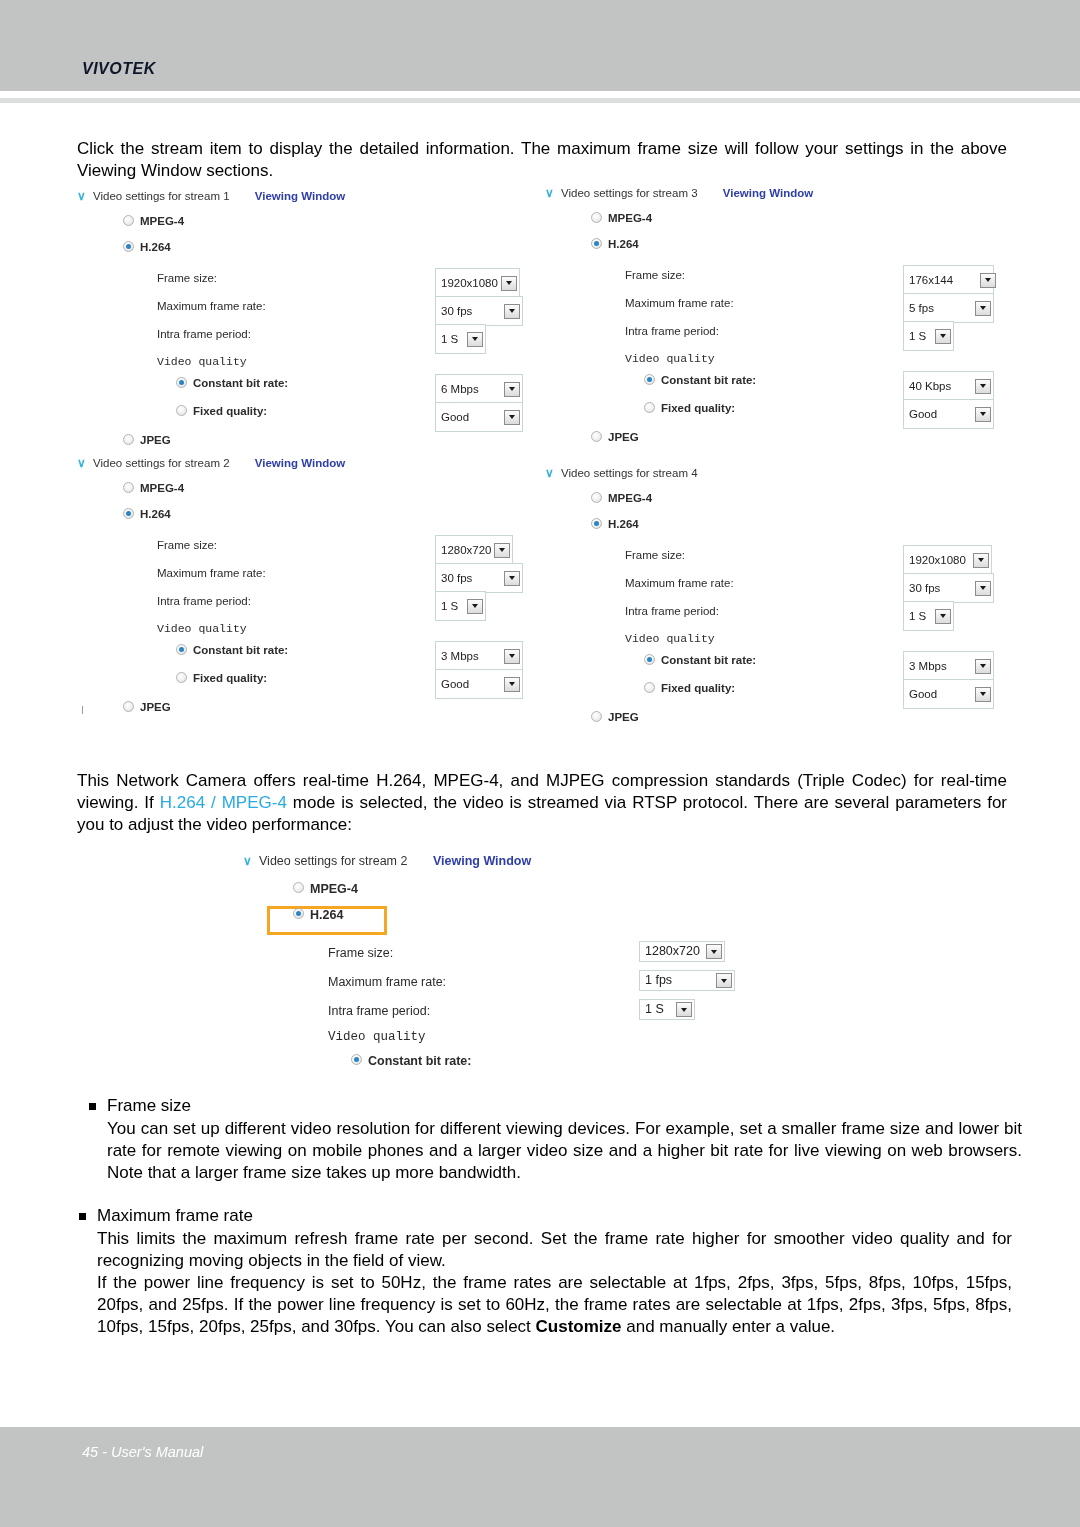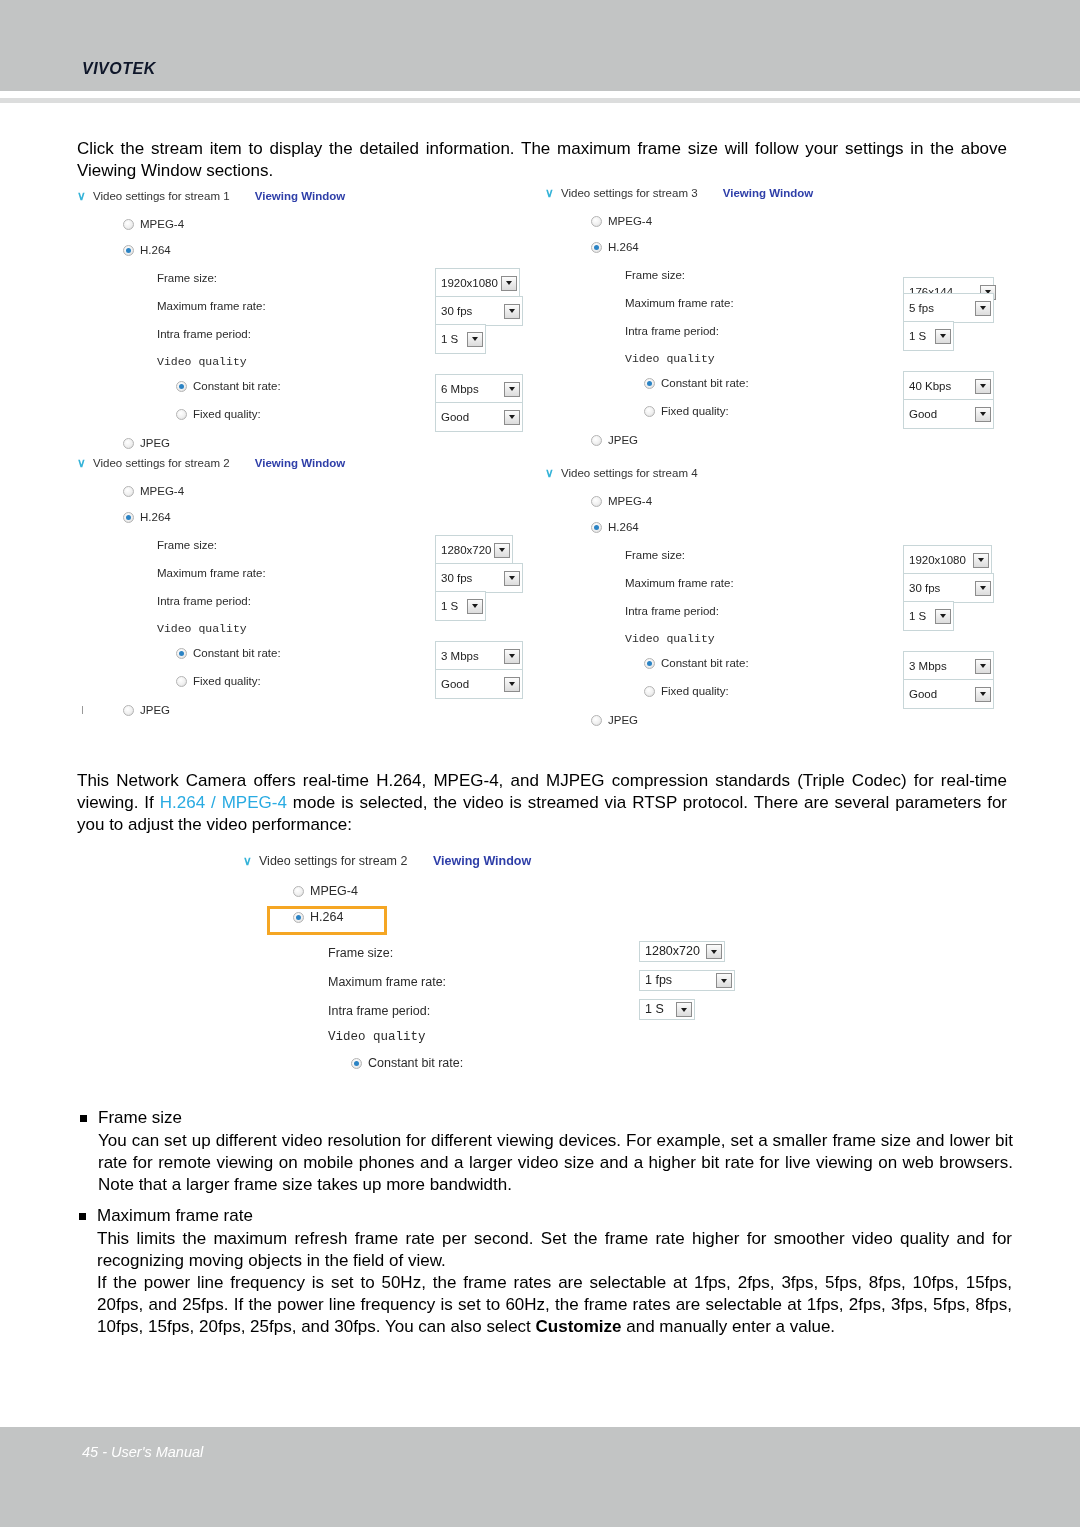--- a/index.html
+++ b/index.html
@@ -82,21 +82,21 @@
   .bullet-body {
     font-size: 17px;
     line-height: 22px;
     text-align: justify;
     padding-left: 20px;
     margin-top: 1px;
   }
   .bullet-body p { margin: 0; }
   .b { font-weight: bold; }
 
-  #frame-size-section { left: 78px; top: 1095px; margin-top: 12px; }
+  #frame-size-section { left: 87px; top: 1095px; }
   #max-frame-rate-section { left: 77px; top: 1205px; }
 
   
   .panel {
     position: absolute;
     font-size: 11.5px;
     color: #333;
     font-family: "Liberation Sans", sans-serif;
   }
   .panel-title {
@@ -120,23 +120,23 @@
     color: #2e3ea8;
     margin-left: 22px;
     font-weight: bold;
     font-size: 11.5px;
     cursor: pointer;
   }
 
   .radio-row {
     position: relative;
     display: flex;
-    align-items: center;
     height: 18px;
     white-space: nowrap;
+    font-weight: bold;
   }
   .rad {
     display: inline-block;
     width: 11px; height: 11px;
     border-radius: 50%;
     background: radial-gradient(circle at 40% 35%, #ffffff 0%, #f0f0f0 55%, #d3d3d3 100%);
     border: 1px solid #b4b4b4;
     box-sizing: border-box;
     margin-right: 6px;
     flex: 0 0 auto;
@@ -308,21 +308,21 @@
     <span class="rad"></span>
     <span class="rlabel">MPEG-4</span>
   </div>
   <div class="radio-row" style="margin-top:8px; margin-left:46px;">
     <span class="rad on"></span>
     <span class="rlabel">H.264</span>
   </div>
 
   <div class="field-row" style="margin-top:9px; margin-left:80px;">
     <span class="field-label">Frame size:</span>
-    <div class="sel" style="left:278px; top:12px; width:91px;gap:27px;">
+    <div class="sel" style="left:278px; top:0px; width:91px;gap:27px;">
       <span class="val">176x144</span>
       <span class="arrow"></span>
     </div>
   </div>
   <div class="field-row" style="margin-top:2px; margin-left:80px;">
     <span class="field-label">Maximum frame rate:</span>
     <div class="sel" style="left:278px; top:0px; width:91px;">
       <span class="val">5 fps</span>
       <span class="arrow"></span>
     </div>

